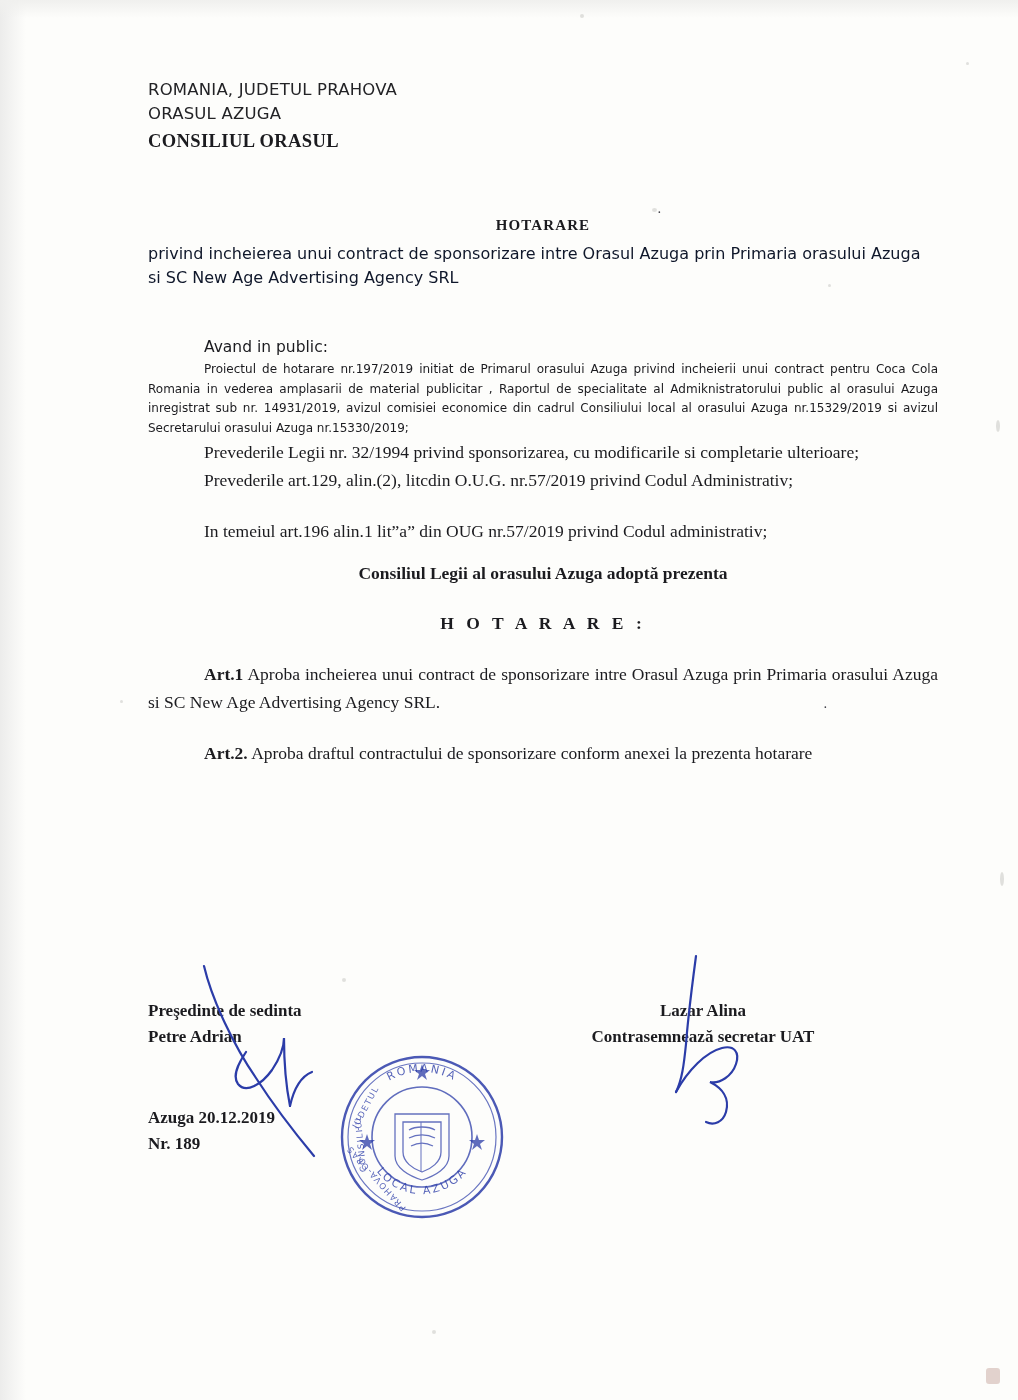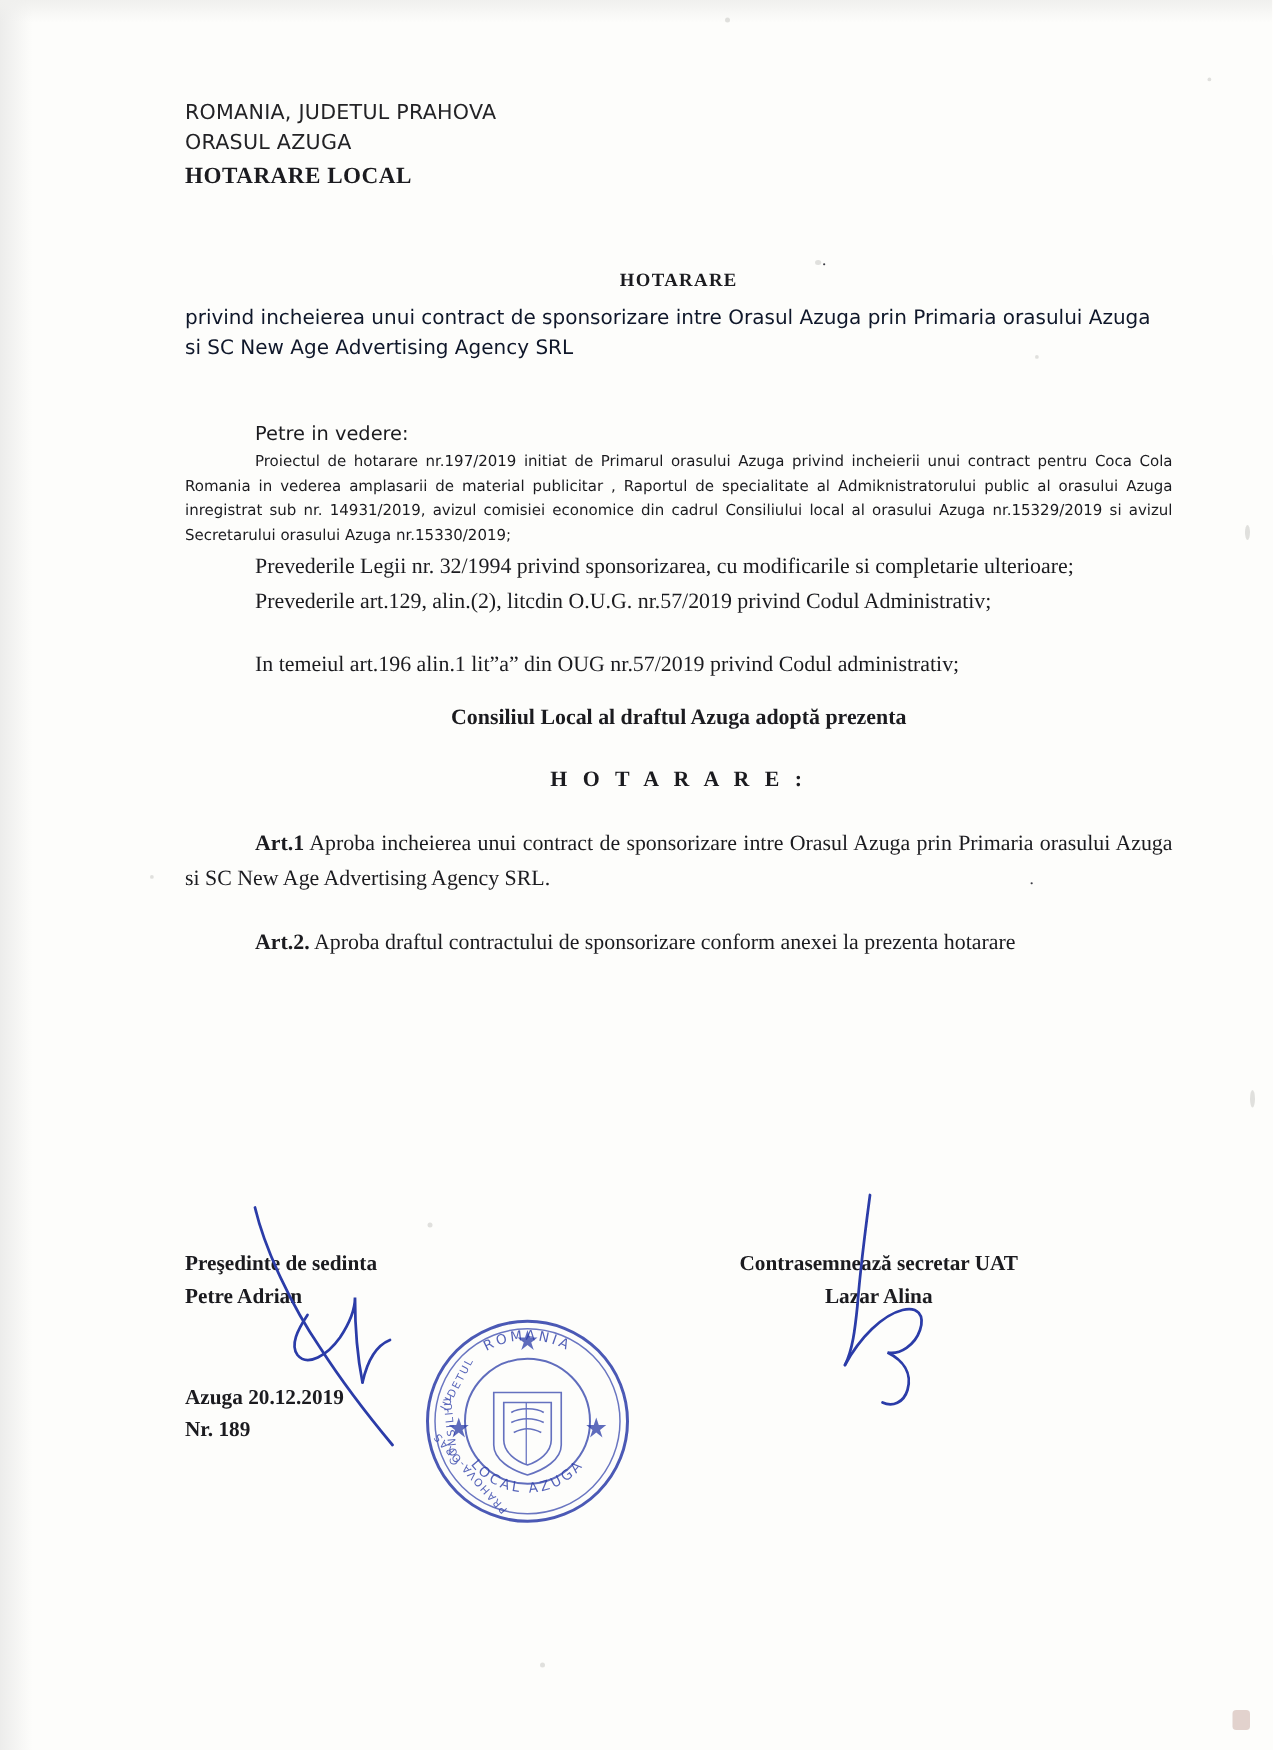--- a/index.html
+++ b/index.html
@@ -188,57 +188,57 @@
   <div class="speck" style="left:1000px;top:872px;width:4px;height:14px;"></div>
   <div class="speck" style="left:342px;top:978px;width:4px;height:4px;"></div>
   <div class="speck" style="left:432px;top:1330px;width:4px;height:4px;"></div>
   <div class="speck" style="left:120px;top:700px;width:3px;height:3px;"></div>
 
   <div class="doc">
 
     <div class="header-block">
       <div class="header-line1">ROMANIA, JUDETUL PRAHOVA</div>
       <div class="header-line2">ORASUL  AZUGA</div>
-      <div class="header-line3">HOTARARE LOCAL</div>
+      <div class="header-line3">CONSILIUL ORASUL</div>
     </div>
 
     <div class="title-wrap">
       <div class="doc-title">HOTARARE</div>
       <div class="subtitle">privind incheierea unui contract de sponsorizare intre Orasul Azuga prin Primaria orasului Azuga si SC New Age Advertising Agency SRL</div>
     </div>
 
     <div class="body-block">
-      <div class="p-indent sans">Petre in vedere:</div>
+      <div class="p-indent sans">Avand in public:</div>
       <div class="p-indent mix-lead">Proiectul de hotarare nr.197/2019 initiat de Primarul orasului Azuga privind  incheierii unui contract pentru Coca Cola Romania in vederea amplasarii de material publicitar , Raportul de specialitate al Admiknistratorului public al orasului Azuga inregistrat sub nr. 14931/2019, avizul comisiei economice din cadrul Consiliului local al orasului Azuga nr.15329/2019 si avizul Secretarului orasului Azuga nr.15330/2019;</div>
       <div class="p-indent">Prevederile Legii nr. 32/1994 privind sponsorizarea, cu modificarile si completarie ulterioare;</div>
       <div class="p-indent">Prevederile art.129, alin.(2), litcdin O.U.G. nr.57/2019 privind Codul Administrativ;</div>
       <div class="spacer-md"></div>
       <div class="p-indent">In temeiul art.196 alin.1 lit”a” din OUG nr.57/2019 privind Codul administrativ;</div>
       <div class="spacer-sm"></div>
-      <div class="center-bold">Consiliul Local al draftul Azuga adoptă prezenta</div>
+      <div class="center-bold">Consiliul Legii al orasului Azuga adoptă prezenta</div>
       <div class="spacer-md"></div>
       <div class="center-bold-wide">H O T A R A R E :</div>
 
       <div class="art-para">
         <span class="art-label">Art.1</span><span> Aproba incheierea unui contract de sponsorizare intre Orasul Azuga prin Primaria orasului Azuga si SC New Age Advertising Agency SRL.</span>
       </div>
       <div class="art-para">
         <span class="art-label">Art.2.</span><span> Aproba draftul contractului de sponsorizare  conform anexei la prezenta hotarare</span>
       </div>
     </div>
   </div>
 
   <div class="sign-row">
     <div class="sign-left">
       <div>Preşedintе de sedinta</div>
       <div>Petre  Adrian</div>
     </div>
     <div class="sign-right">
+      <div>Lazar Alina</div>
       <div>Contrasemnează  secretar UAT</div>
-      <div>Lazar Alina</div>
     </div>
   </div>
 
   <div class="date-block">
     <div>Azuga 20.12.2019</div>
     <div>Nr. 189</div>
   </div>
 
   <svg class="ink" style="left:190px;top:960px;width:180px;height:220px;" viewBox="0 0 180 220">
     <path d="M14 6 C22 40 44 86 66 118 C84 146 104 172 124 196" fill="none" stroke="#2b3ca8" stroke-width="2.2" stroke-linecap="round"></path>

